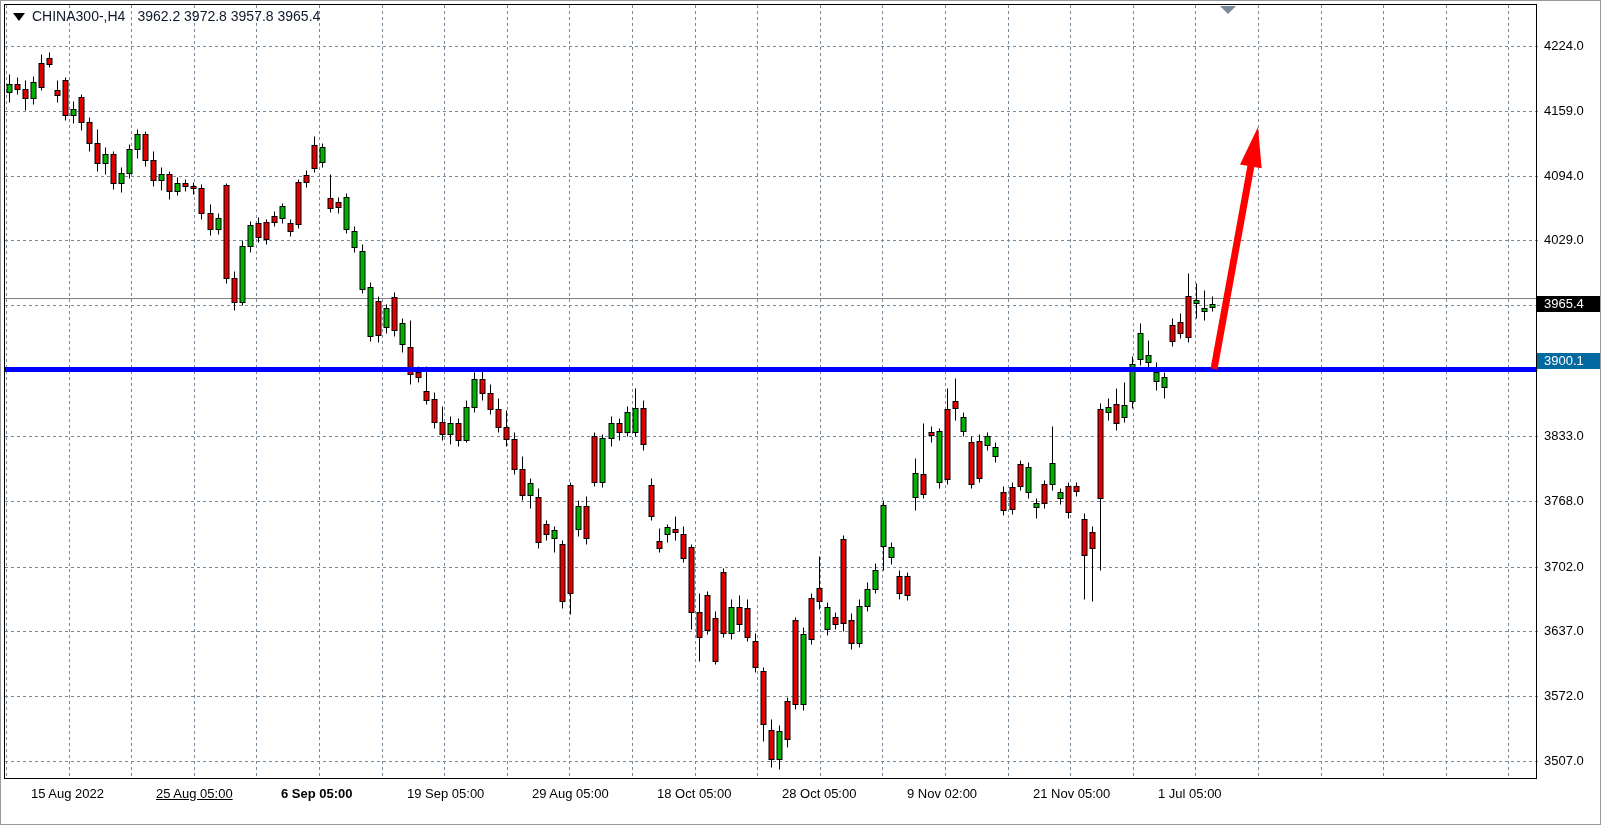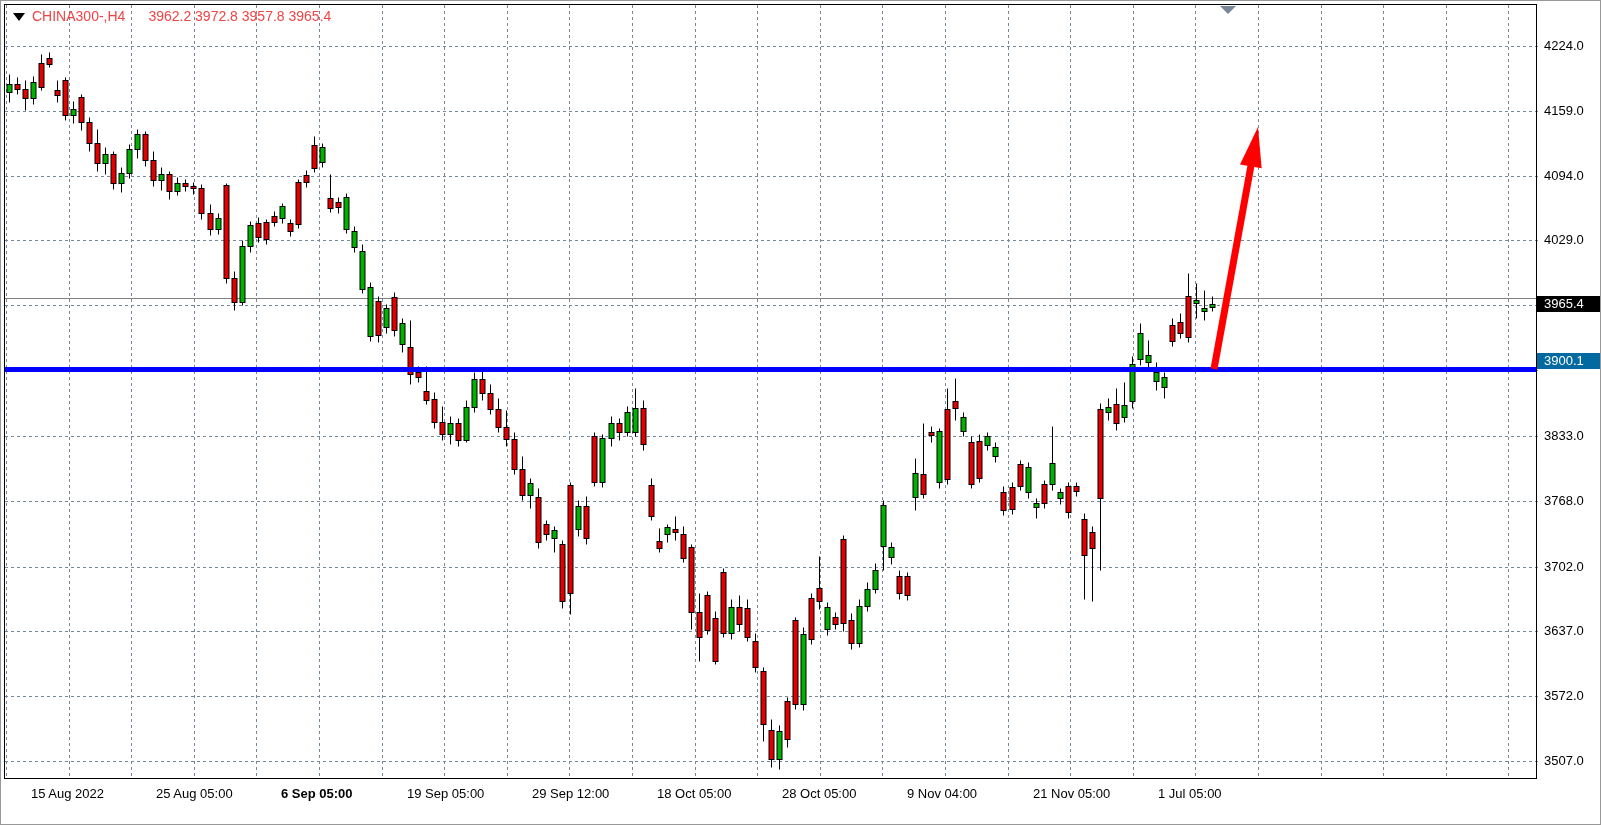--- a/index.html
+++ b/index.html
@@ -2,24 +2,24 @@
 <html><head>
 <meta charset="utf-8">
 <style>
   html,body{margin:0;padding:0;background:#ffffff;}
   body{width:1601px;height:825px;position:relative;overflow:hidden;
        font-family:"Liberation Sans", sans-serif;}
   #plot{position:absolute;left:0;top:0;}
   .frame{position:absolute;left:0;top:0;width:1599px;height:823px;
          border:1px solid #989898;pointer-events:none;}
   .title{position:absolute;left:13px;top:8px;display:flex;align-items:center;
-         font-size:14px;color:#ef4444;white-space:pre;}
+         font-size:14px;color:#0f172a;white-space:pre;}
   .tri{width:0;height:0;border-left:6px solid transparent;border-right:6px solid transparent;
        border-top:8px solid #000;margin-right:7px;margin-top:1px;}
-  .title .ohlc{margin-left:23px;}
+  .title .ohlc{margin-left:12px;}
   .ylab{position:absolute;left:1544px;width:60px;height:16px;line-height:16px;
         font-size:13px;color:#000;}
   .xlab{position:absolute;top:786px;height:16px;line-height:16px;font-size:13px;color:#000;white-space:nowrap;margin-left:27px;}
   .tag{position:absolute;left:1537px;width:70px;height:16px;line-height:16px;
        font-size:13px;color:#fff;padding-left:7px;box-sizing:border-box;}
 </style>
 </head>
 <body>
 
 <svg id="plot" width="1601" height="825">
@@ -383,27 +383,27 @@
     <div class="ylab" style="top: 232px;">4029.0</div>
     <div class="ylab" style="top: 428px;">3833.0</div>
     <div class="ylab" style="top: 493px;">3768.0</div>
     <div class="ylab" style="top: 559px;">3702.0</div>
     <div class="ylab" style="top: 623px;">3637.0</div>
     <div class="ylab" style="top: 688px;">3572.0</div>
     <div class="ylab" style="top: 753px;">3507.0</div>
   </div>
 <div id="xaxis">
     <div class="xlab" style="left: 4px;">15 Aug 2022</div>
-    <div class="xlab" style="left: 129px;">25 Aug 05:00</div>
+    <div class="xlab" style="left: 129px; text-decoration: underline;">25 Aug 05:00</div>
     <div class="xlab" style="left: 254px; font-weight: bold;">6 Sep 05:00</div>
     <div class="xlab" style="left: 380px;">19 Sep 05:00</div>
-    <div class="xlab" style="left: 505px;">29 Sep 12:00</div>
+    <div class="xlab" style="left: 505px;">29 Aug 05:00</div>
     <div class="xlab" style="left: 630px; text-align: right;">18 Oct 05:00</div>
     <div class="xlab" style="left: 755px;">28 Oct 05:00</div>
-    <div class="xlab" style="left: 880px;">9 Nov 04:00</div>
+    <div class="xlab" style="left: 880px;">9 Nov 02:00</div>
     <div class="xlab" style="left: 1006px;">21 Nov 05:00</div>
     <div class="xlab" style="left: 1131px;">1 Jul 05:00</div>
   </div>
 <div id="tags">
     <div class="tag" style="background: rgb(0, 0, 0); top: 296px;">3965.4</div>
     <div class="tag" style="background: #0369a1; top: 353px;">3900.1</div>
   </div>
 
 <div class="frame"></div>
 

